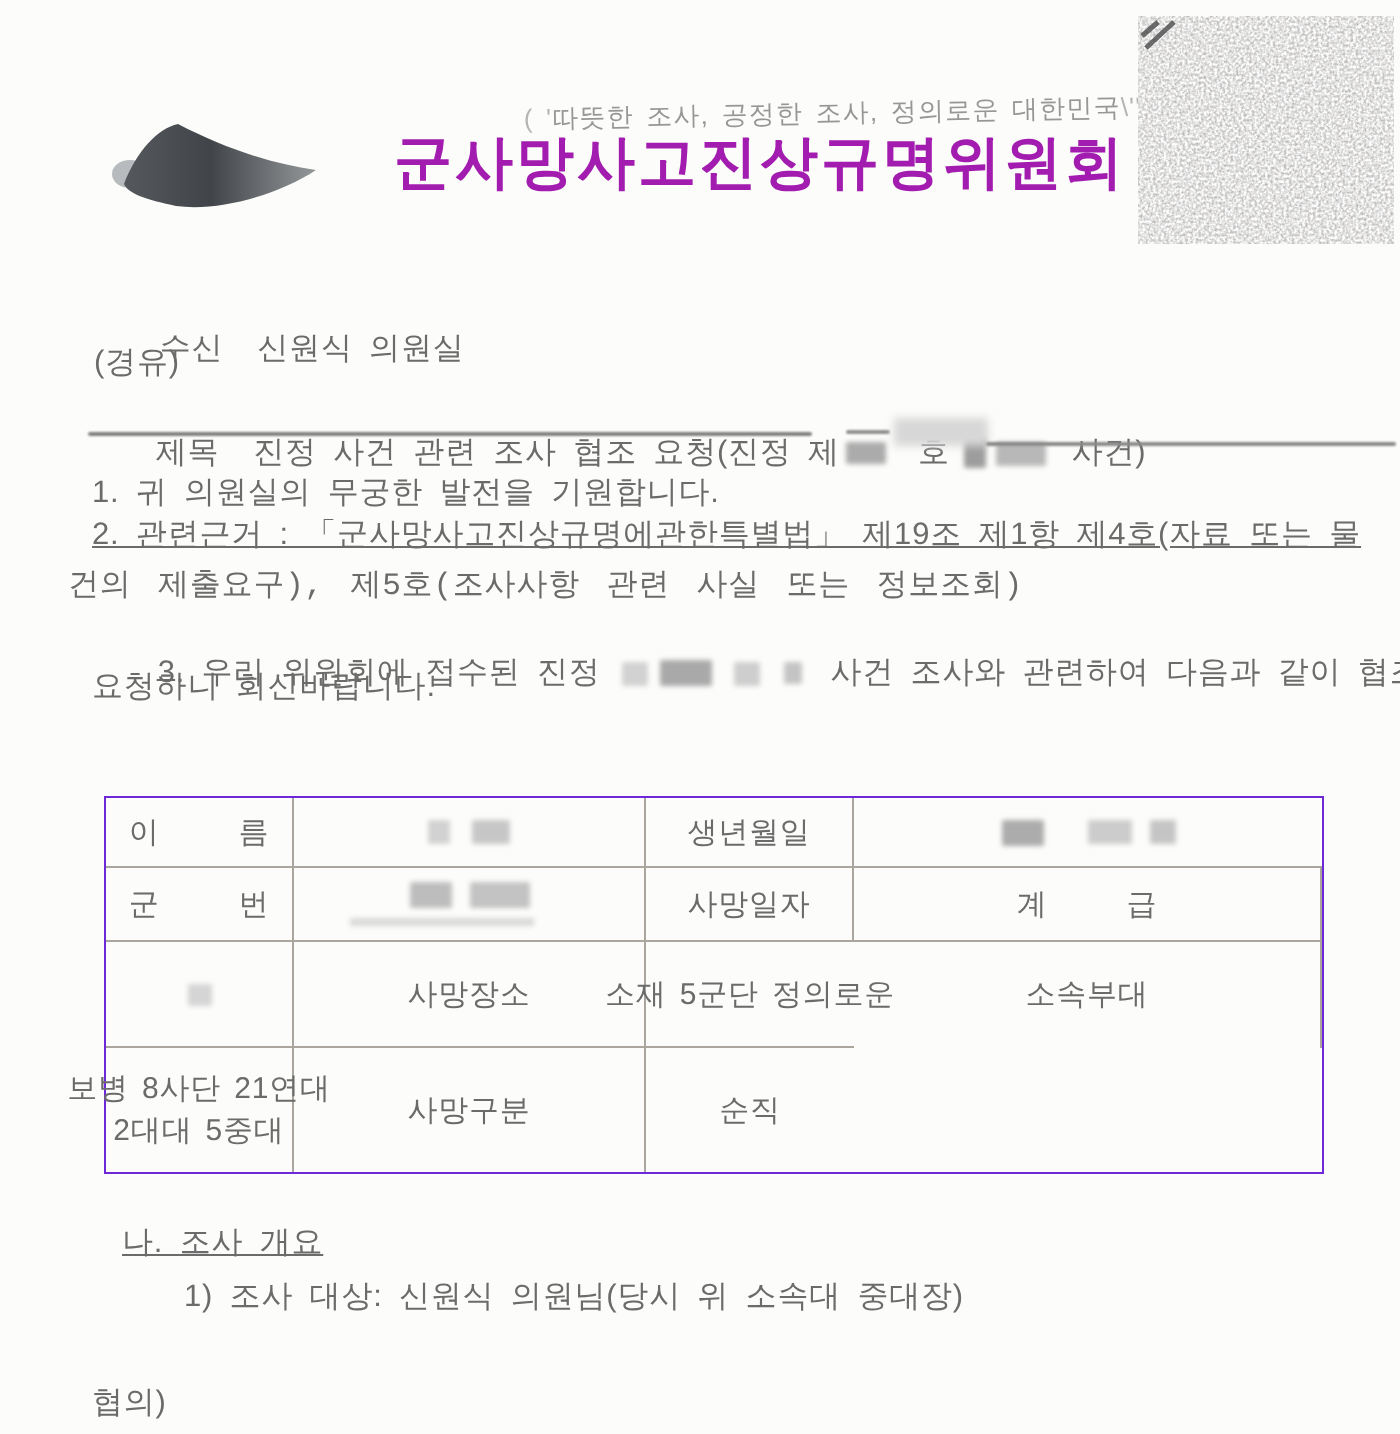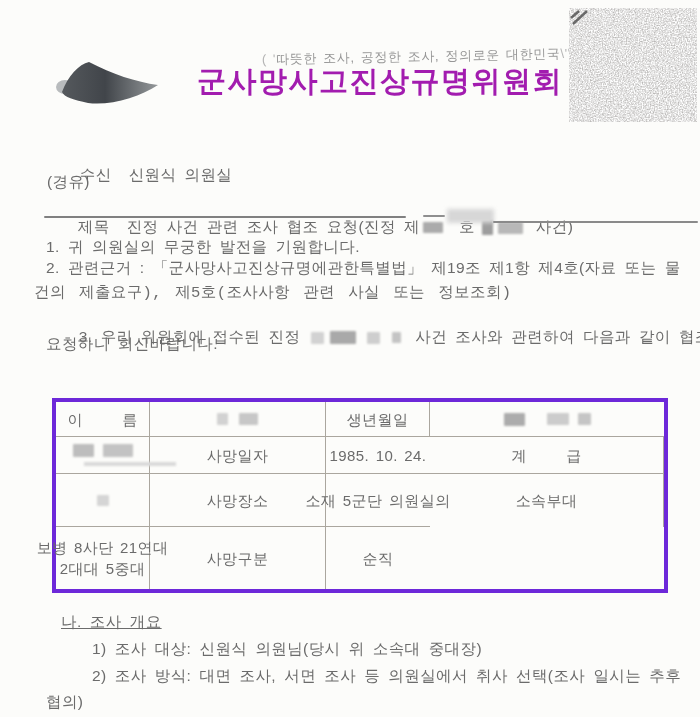--- a/index.html
+++ b/index.html
@@ -26,21 +26,21 @@
   .slogan .mark{color:#b5b5b5;}
   .doc-title{
     width:420px; text-align:center; font-size:29px; font-weight:bold;
     color:#a21caf; letter-spacing:1.5px; white-space:pre; filter:blur(0.3px);
   }
   
   .info-table{
     position:absolute; left:52px; top:398px; width:608px; height:187px;
     display:grid; grid-template-columns:94px 176px 104px 234px;
     grid-template-rows:35px 37px 53px 62px;
-    border:4px solid #6d28d9; background:transparent;
+    border:1px solid #6d28d9; background:transparent;
   }
   .cell{
     border-right:1px solid #aaa69e; border-bottom:1px solid #aaa69e;
     display:flex; flex-direction:column; align-items:center; justify-content:center;
     font-size:15px; color:#6b6b6b; letter-spacing:0.4px; word-spacing:2px;
     white-space:pre; text-align:center; line-height:21px;
   }
   .cell.last-col{border-right:none;}
   .cell.last-row{border-bottom:none;}
   .boxrow{display:flex; align-items:center; justify-content:center;}
@@ -94,21 +94,21 @@
   <div class="abs txt" style="left:45px; top:198px;">
     <span class="lbl-gap">제목</span><span>진정 사건 관련 조사 협조 요청(진정 제</span><span class="rbox" style="width:20px;height:11px;background:#ababab;margin:0 16px 0 3px;"></span><span>호</span><span class="rbox" style="width:11px;height:15px;background:#9d9d9d;margin:0 5px 0 7px;"></span><span class="rbox" style="width:25px;height:12px;background:#b8b8b8;margin-right:13px;"></span><span>사건)</span>
   </div>
   <div class="hline" style="left:44px; top:216px; width:362px;"></div>
   <div class="hline" style="left:423px; top:215px; width:22px; background:#8f8f8f;"></div>
   <div class="abs blur2" style="left:447px; top:209px; width:47px; height:14px; background:#d7d7d7;"></div>
   <div class="hline" style="left:493px; top:221px; width:205px; background:#8a8a8a;"></div>
 
   <div class="abs txt" style="left:46px; top:217px;margin-top:20px;">1. 귀 의원실의 무궁한 발전을 기원합니다.</div>
 
-  <div class="abs txt" style="left:46px; top:258px;">2. 관련근거 : 「군사망사고진상규명에관한특별법」 제19조 제1항 제4호(자료 또는 물</div>
+  <div class="abs txt" style="left:46px; top:258px;text-decoration:underline;">2. 관련근거 : 「군사망사고진상규명에관한특별법」 제19조 제1항 제4호(자료 또는 물</div>
   <div class="abs txt" style="left:34px; top:284px;font-family:Liberation Mono, monospace;">건의 제출요구), 제5호(조사사항 관련 사실 또는 정보조회)</div>
 
   <div class="abs txt" style="left:46px; top:308px;">
     <span>3. 우리 위원회에 접수된 진정</span><span class="rbox" style="width:13px;height:12px;background:#d2d2d2;margin:0 6px 0 11px;"></span><span class="rbox" style="width:26px;height:13px;background:#a9a9a9;margin-right:11px;"></span><span class="rbox" style="width:13px;height:12px;background:#cecece;margin-right:12px;"></span><span class="rbox" style="width:9px;height:11px;background:#c4c4c4;margin-right:14px;"></span><span>사건 조사와 관련하여 다음과 같이 협조</span>
   </div>
   <div class="abs txt" style="left:46px; top:334px;">요청하니 회신바랍니다.</div>
 
 
   <div class="info-table">
 
@@ -121,46 +121,45 @@
     </div>
     <div class="cell">생년월일</div>
     <div class="cell last-col">
       <div class="boxrow">
         <span class="rbox" style="width:21px;height:13px;background:#acacac;margin-right:22px;"></span>
         <span class="rbox" style="width:22px;height:12px;background:#cccccc;margin-right:9px;"></span>
         <span class="rbox" style="width:13px;height:12px;background:#c5c5c5;"></span>
       </div>
     </div>
 
+    <div class="cell">군      번</div>
     <div class="cell">
       <div class="boxrow">
         <span class="rbox" style="width:21px;height:13px;background:#bdbdbd;margin-right:9px;"></span>
         <span class="rbox" style="width:30px;height:13px;background:#c3c3c3;"></span>
       </div>
       <div class="thin-line" style="width:92px; align-self:flex-start; margin-left:28px;"></div>
     </div>
     <div class="cell">사망일자</div>
-    <div class="cell last-col">1985. 10. 24.</div>
 
     <div class="cell">계      급</div>
     <div class="cell">
       <span class="rbox" style="width:12px;height:11px;background:#d5d5d5;"></span>
     </div>
     <div class="cell">사망장소</div>
     <div class="cell last-col">
-      <div>소재 5군단 의원실의</div>
+      <div>소재 5군단 정의로운</div>
     </div>
 
     <div class="cell last-row">소속부대</div>
     <div class="cell last-row">
       <div>보병 8사단 21연대</div>
       <div>2대대 5중대</div>
     </div>
     <div class="cell last-row">사망구분</div>
     <div class="cell last-col last-row">순직</div>
   </div>
 
   <div class="abs txt" style="left:61px; top:612px;text-decoration:underline;">나. 조사 개요</div>
   <div class="abs txt" style="left:92px; top:639px;">1) 조사 대상: 신원식 의원님(당시 위 소속대 중대장)</div>
-  <div class="abs txt" style="left:92px; top:666px;">2) 조사 방식: 대면 조사, 서면 조사 등 의원실에서 취사 선택(조사 일시는 추후</div>
   <div class="abs txt" style="left:46px; top:692px;">협의)</div>
 
 </div>
 
 </body></html>

